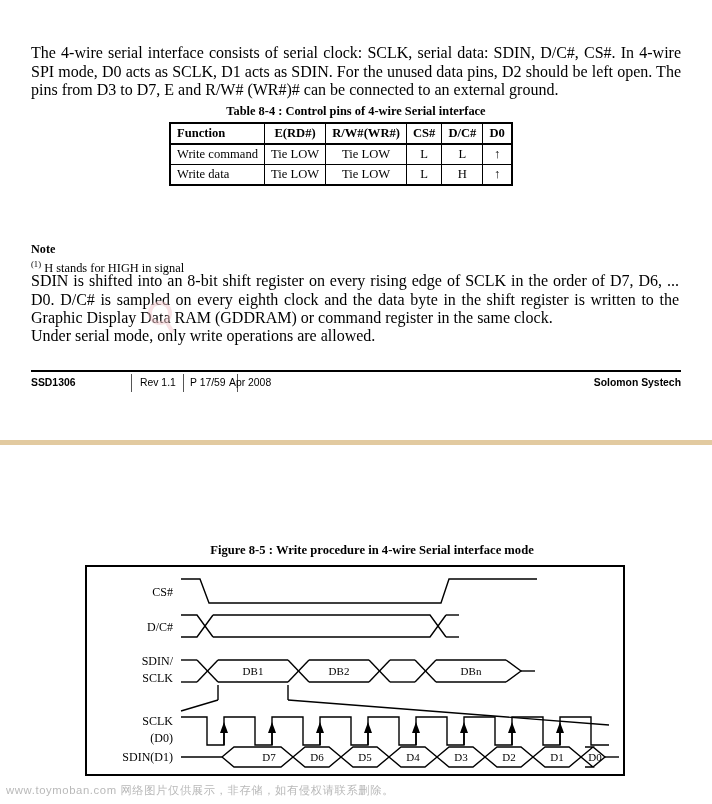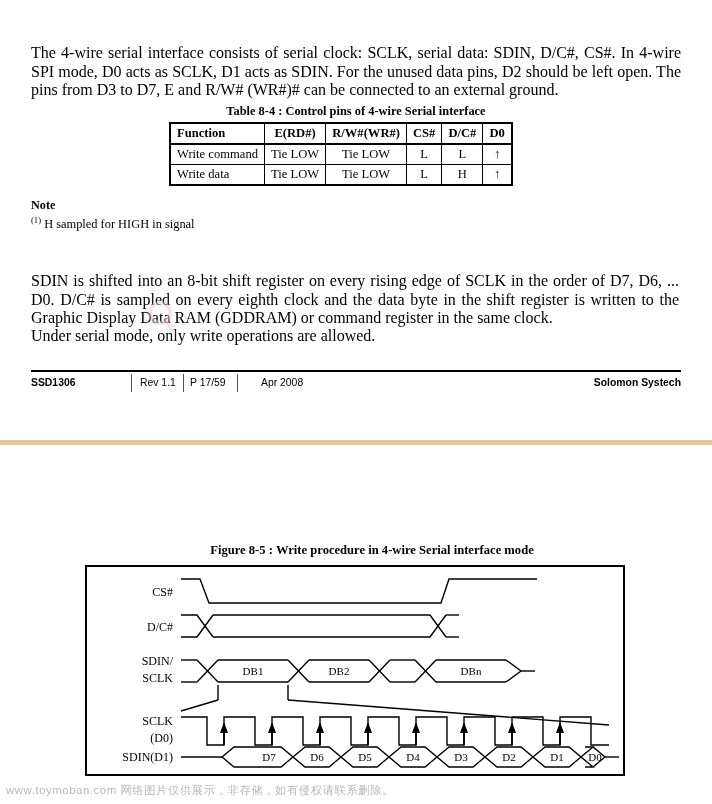--- a/index.html
+++ b/index.html
@@ -85,21 +85,21 @@
   table.ctrl tr.last td { border-bottom-width: 2px; }
 
   
   .note-block {
     position: absolute;
     left: 31px;
     top: 198px;
     font-size: 12.4px;
     line-height: 14.6px;
   }
-  .note-block .note-title { font-weight: bold; font-size: 12.2px; }
+  .note-block .note-title { font-weight: bold; font-size: 12.2px; margin-top: 44px; }
   .note-block .nrow { white-space: nowrap; }
   .note-block sup { font-size: 8.6px; vertical-align: super; }
 
   
   .wm-mag {
     position: absolute;
     left: 147px;
     top: 300px;
     width: 28px;
     height: 34px;
@@ -220,41 +220,41 @@
           <td class="ctr">L</td>
           <td class="ctr">H</td>
           <td class="ctr outer-r">↑</td>
         </tr>
       </tbody>
     </table>
   </div>
 
   <div class="note-block">
     <div class="note-title">Note</div>
-    <div class="nrow"><sup>(1)</sup> <span>H sampled for HIGH in signal</span></div>
+    <div class="nrow"><sup>(1)</sup> <span>H stands for HIGH in signal</span></div>
   </div>
 
   <div class="para" id="para-sdin">SDIN is shifted into an 8-bit shift register on every rising edge of SCLK in the order of D7, D6, ... D0. D/C# is sampled on every eighth clock and the data byte in the shift register is written to the Graphic Display Data RAM (GDDRAM) or command register in the same clock.</div>
 
   <svg class="wm-mag" viewBox="0 0 28 34">
     <circle cx="13" cy="13" r="10" fill="none" stroke="#f3c7cc" stroke-width="4"></circle>
     <line x1="19" y1="21" x2="25" y2="31" stroke="#f3c7cc" stroke-width="4" stroke-linecap="round"></line>
   </svg>
 
   <div class="para" id="para-under">Under serial mode, only write operations are allowed.</div>
 
   <div class="footer-rule"></div>
   <div class="footer">
     <span class="cell bold" style="left:0px;">SSD1306</span>
     <span class="vline" style="left:100px;"></span>
     <span class="cell" style="left:109px;">Rev 1.1</span>
     <span class="vline" style="left:152px;"></span>
     <span class="cell" style="left:159px;">P 17/59</span>
     <span class="vline" style="left:206px;"></span>
-    <span class="cell" style="left:230px;">Apr 2008</span>
+    <span class="cell" style="left:198px;">Apr 2008</span>
     <span class="cell bold" style="right:0px; left:auto;">Solomon Systech</span>
   </div>
 
   <div class="tan-divider"></div>
 
   <div class="fig-caption">Figure 8-5 : Write procedure in 4-wire Serial interface mode</div>
 
   <div class="diagram">
     <svg width="540" height="211" viewBox="0 0 540 211" font-family="Liberation Serif, DejaVu Serif, serif" font-size="12">
 

